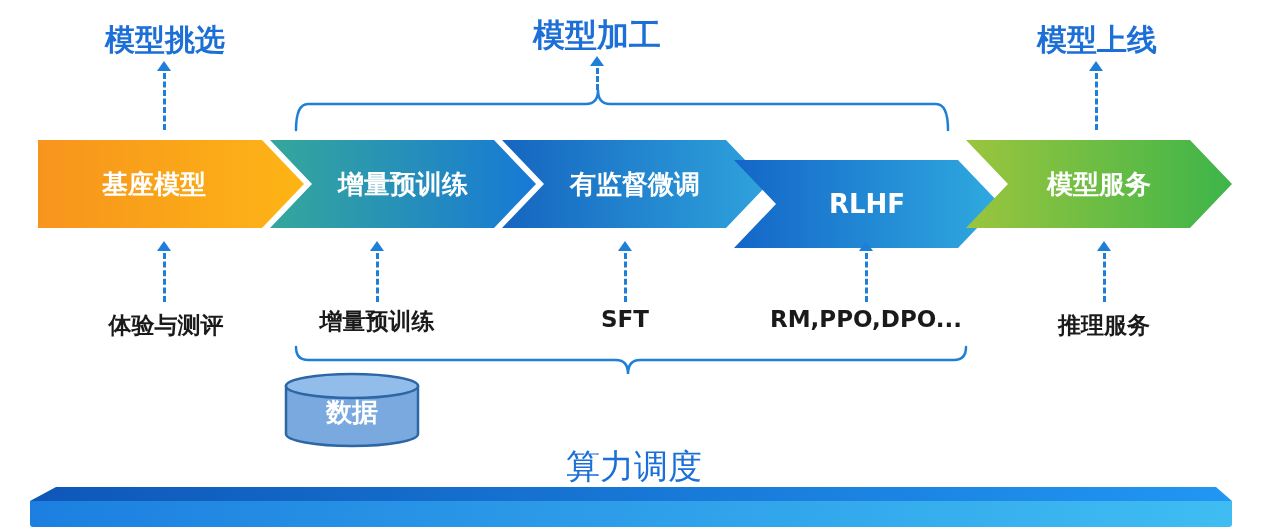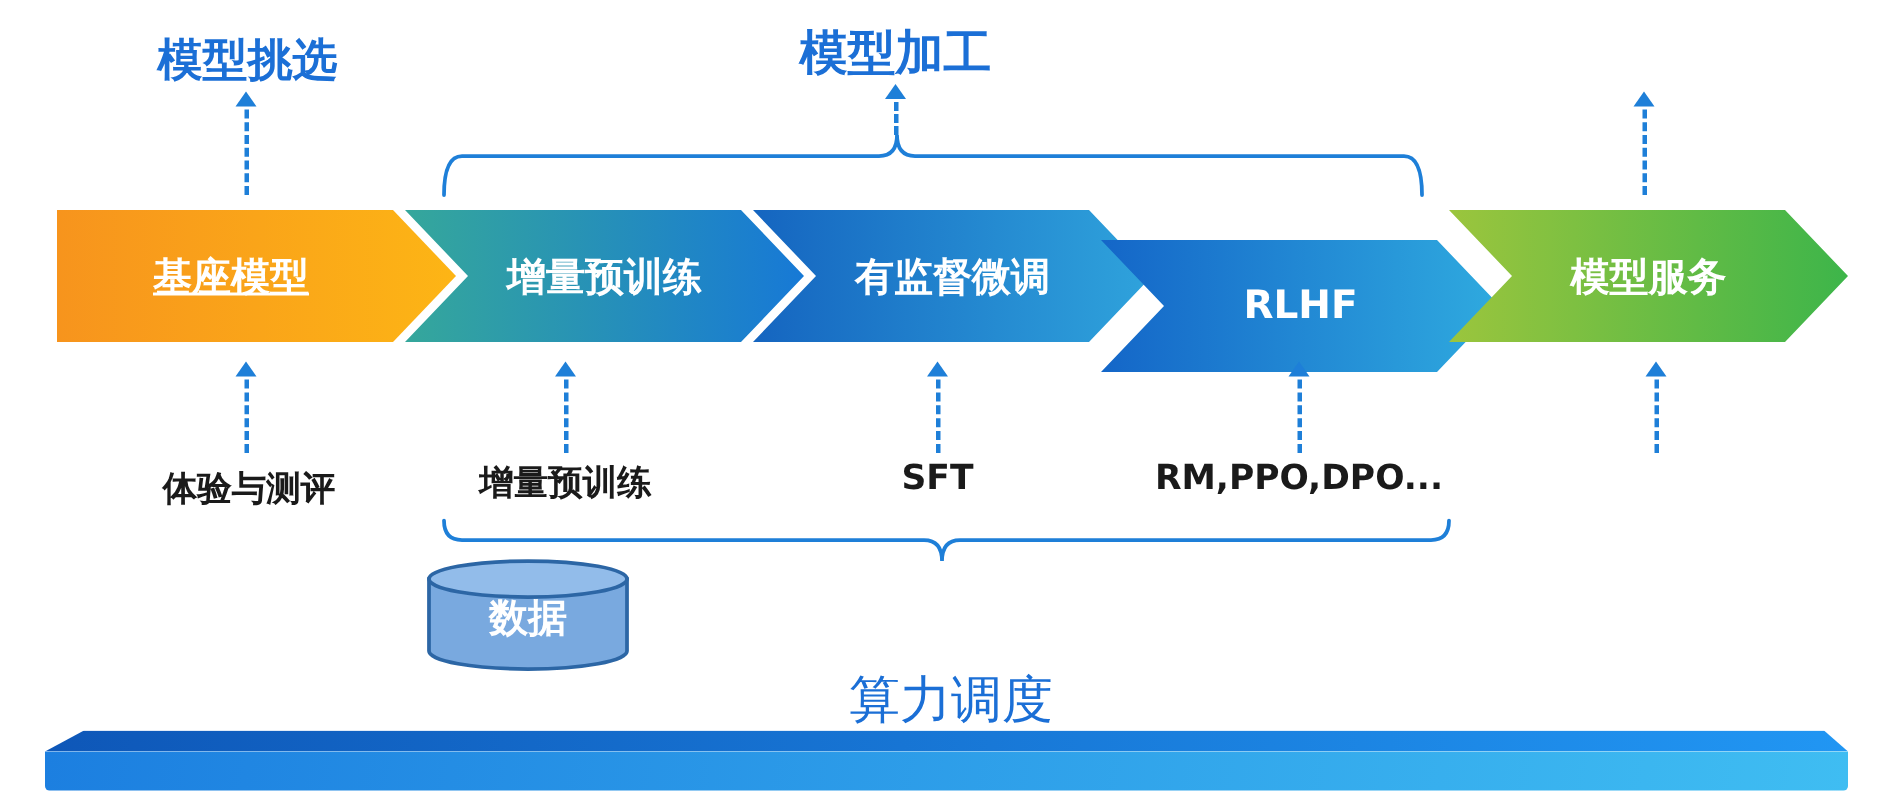--- a/index.html
+++ b/index.html
@@ -93,29 +93,30 @@
   
   .overlay { position:absolute; left:0; top:0; pointer-events:none; }
 </style>
 </head>
 <body>
 
 <div class="canvas">
 
   <div class="hdr hdr-selection">模型挑选</div>
   <div class="hdr hdr-processing">模型加工</div>
+  <div class="hdr hdr-launch">模型上线</div>
 
   <div class="dline lt1"></div>
   <div class="dhead ht1"></div>
   <div class="dline lt2"></div>
   <div class="dhead ht2"></div>
   <div class="dline lt3"></div>
   <div class="dhead ht3"></div>
 
-  <div class="stage s1" style="background: linear-gradient(to right, rgb(247, 148, 29), rgb(253, 181, 21)); text-decoration: underline;">
+  <div class="stage s1" style="background: linear-gradient(to right, rgb(247, 148, 29), rgb(253, 181, 21));">
     <span>基座模型</span>
   </div>
   <div class="stage s2" style="background: linear-gradient(to right, rgb(53, 167, 155), rgb(23, 121, 214));">
     <span>增量预训练</span>
   </div>
   <div class="stage s3" style="background: linear-gradient(to right, rgb(21, 101, 192), rgb(47, 163, 220));">
     <span>有监督微调</span>
   </div>
   <div class="stage s4" style="background: linear-gradient(to right, rgb(20, 102, 200), rgb(47, 170, 223)); margin-top: 20px;">
     <span>RLHF</span>
@@ -132,20 +133,21 @@
   <div class="dhead hb hb3"></div>
   <div class="dline lb lb4"></div>
   <div class="dhead hb hb4"></div>
   <div class="dline lb lb5"></div>
   <div class="dhead hb hb5"></div>
 
   <div class="note n1">体验与测评</div>
   <div class="note n2">增量预训练</div>
   <div class="note n3">SFT</div>
   <div class="note n4">RM,PPO,DPO...</div>
+  <div class="note n5">推理服务</div>
 
   <svg class="overlay" width="1263" height="531" viewBox="0 0 1263 531">
     <path d="M296,130 Q296,104 308,104 L586,104 Q598,104 598,90 Q598,104 610,104 L936,104 Q948,104 948,130" fill="none" stroke="#1E7FD8" stroke-width="2.5" stroke-linecap="round"></path>
     <path d="M296,347 Q296,360 308,360 L616,360 Q628,360 628,374 Q628,360 640,360 L954,360 Q966,360 966,347" fill="none" stroke="#1E7FD8" stroke-width="2.5" stroke-linecap="round"></path>
     <g>
       <path d="M286,386 L286,434 A66,12 0 0 0 418,434 L418,386 Z" fill="#79A9DF" stroke="#2C66A5" stroke-width="2.5"></path>
       <ellipse cx="352" cy="386" rx="66" ry="12" fill="#92BCEA" stroke="#2C66A5" stroke-width="2.5"></ellipse>
     </g>
   </svg>
 

